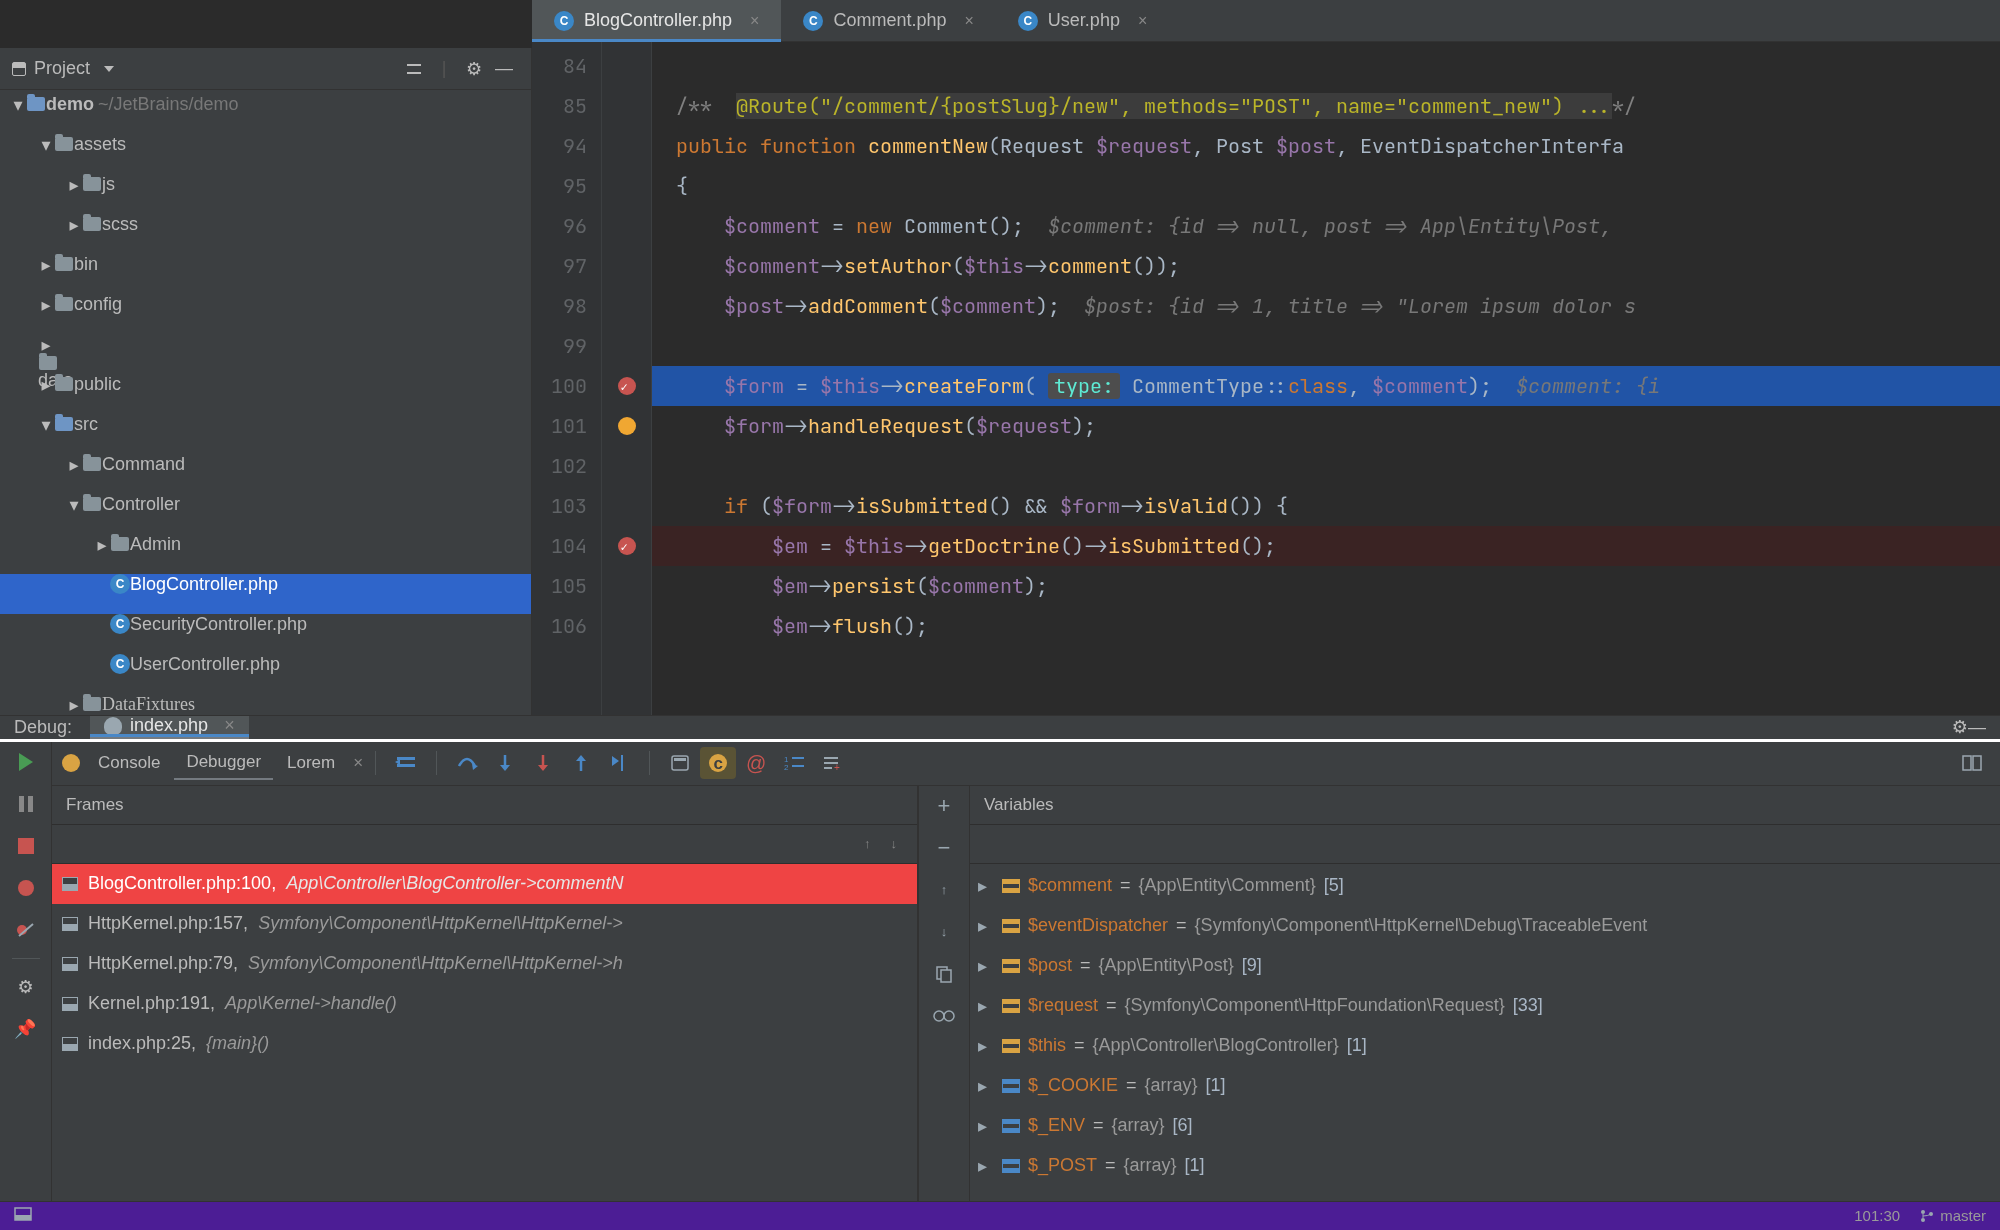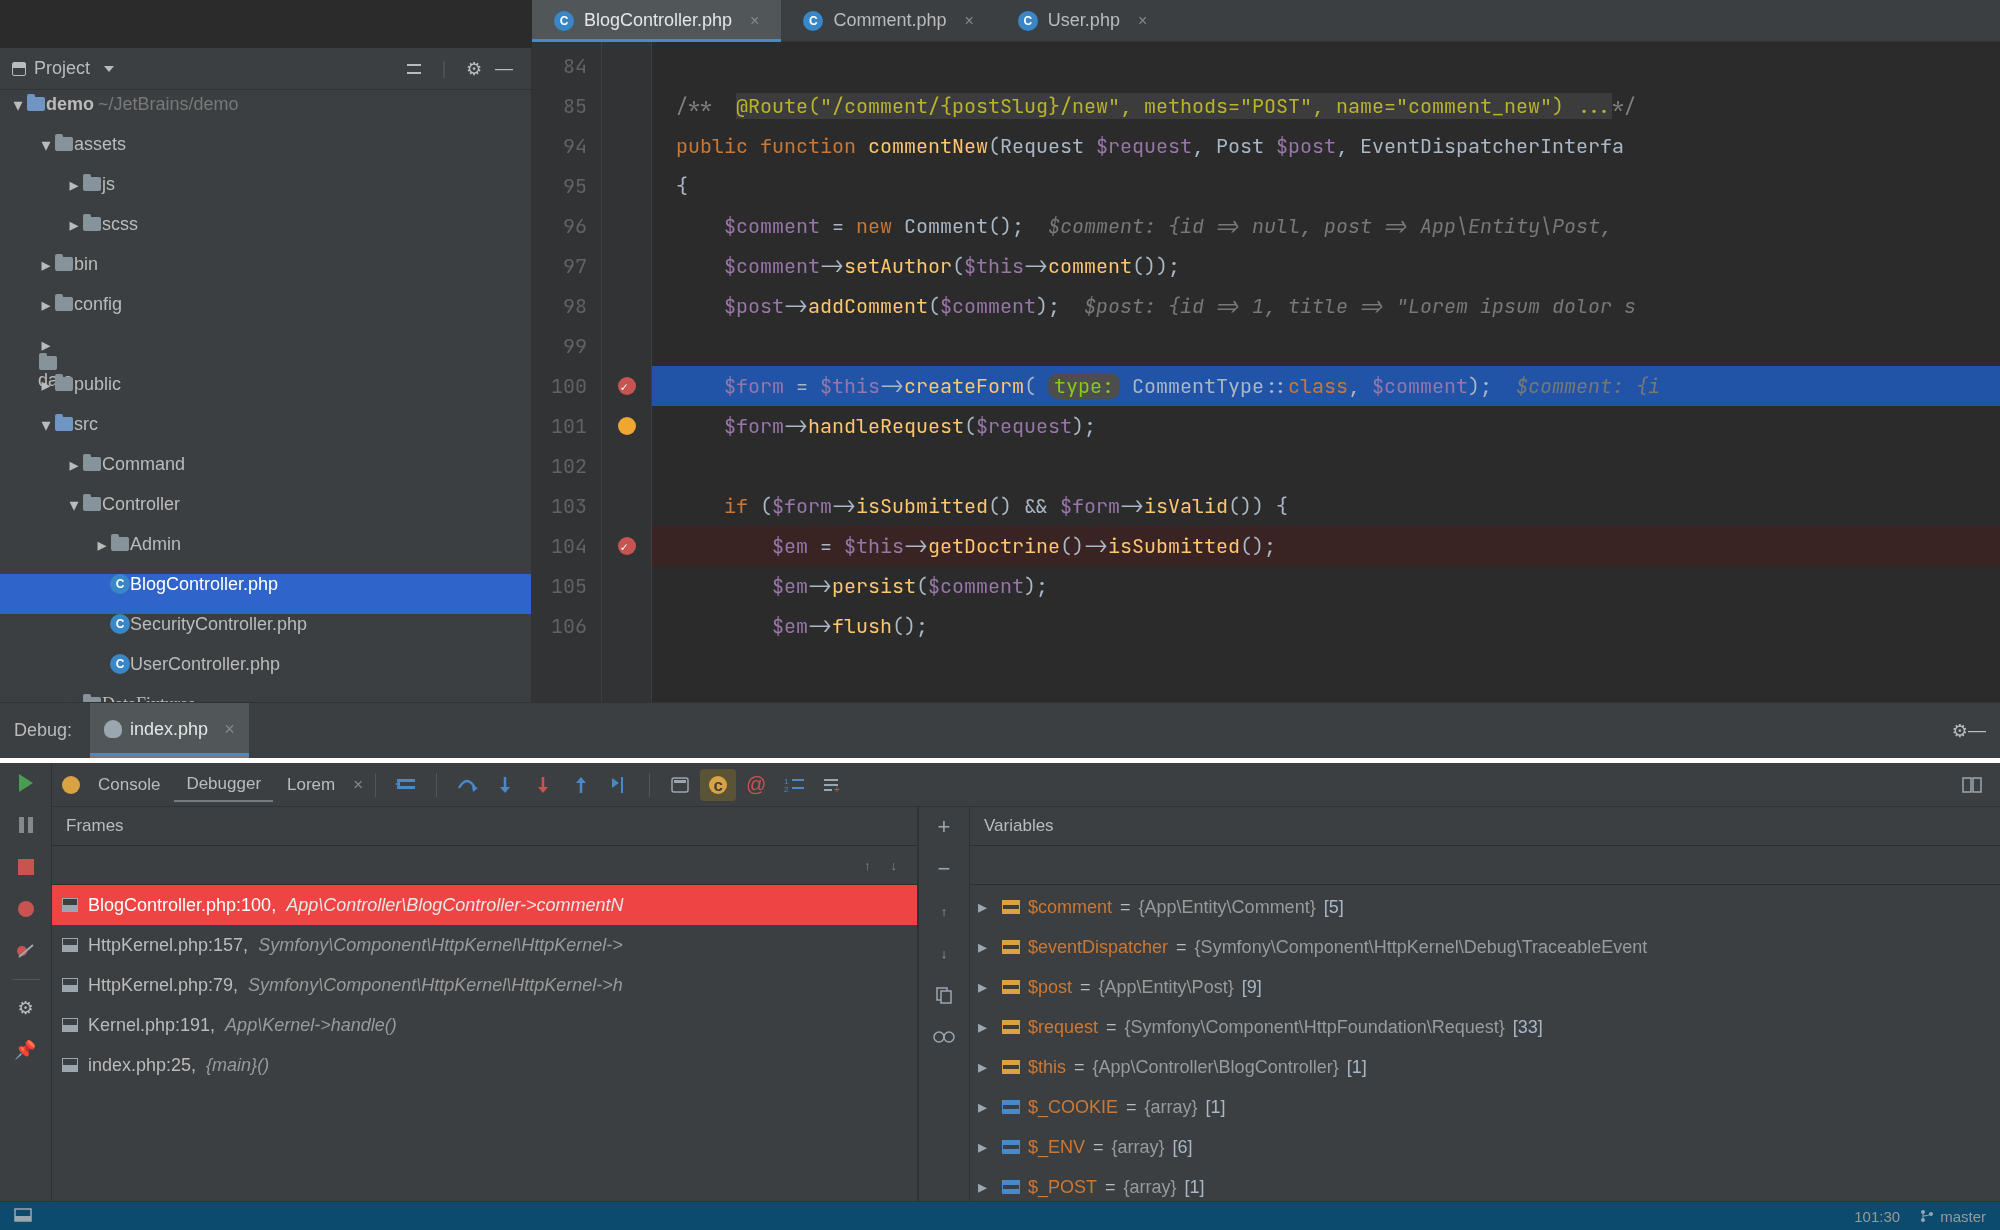--- a/index.html
+++ b/index.html
@@ -63,25 +63,25 @@
 .code-line.hl-exec { background: #2154a6; }
 .code-line.hl-bp { background: #3a2323; }
 .c-comment { color: #808080; }
 .c-kw { color: #cc7832; }
 .c-fn { color: #ffc66d; }
 .c-var { color: #9876aa; }
 .c-class { color: #a9b7c6; }
 .c-paren { color: #a9b7c6; }
 .c-anno { color: #bbb529; background: #3c3c3c; }
 .c-hint { color: #787878; font-style: italic; }
-.c-param { background: #4d4d4d; color: #84cc16; border-radius: 10px; padding: 0 6px; font-style: normal; }
+.c-param { background: #4d4d4d; color: #5eead4; border-radius: 3px; padding: 0 6px; font-style: normal; }
 
 
 .debug { height: 498px; background: #3c3f41; display: flex; flex-direction: column; }
-.debug-header { display: flex; align-items: center; height: 60px; padding: 0 14px; border-bottom: 5px solid #ffffff; font-size: 18px; justify-content: flex-end; }
+.debug-header { display: flex; align-items: center; height: 26px; padding: 0 14px; border-bottom: 3px solid #ffffff; font-size: 18px; justify-content: flex-end; }
 .debug-header .lbl { color: #bbbbbb; margin-right: 18px; }
 .debug-header .tab { padding: 0 14px; height: 100%; display: flex; align-items: center; gap: 8px; }
 .debug-header .tab.active { border-bottom: 3px solid #747a80; }
 .debug-header .spacer { flex: 1; }
 .bug-icon { width: 18px; height: 18px; display: inline-block; background: #9aa7b0; border-radius: 50% 50% 40% 40%; position: relative; }
 
 .debug-body { flex: 1; display: flex; min-height: 0; }
 .debug-left-ctrl { width: 52px; background: #3c3f41; border-right: 1px solid #323232; display: flex; flex-direction: column; align-items: center; padding-top: 6px; gap: 14px; }
 .dbg-btn { width: 28px; height: 28px; display: flex; align-items: center; justify-content: center; cursor: pointer; }
 .tri-play { width: 0; height: 0; border-top: 9px solid transparent; border-bottom: 9px solid transparent; border-left: 14px solid #499c54; }
@@ -119,21 +119,21 @@
 .var-row { height: 40px; display: flex; align-items: center; gap: 8px; padding: 0 8px; cursor: pointer; }
 .var-row .arrow { color: #9aa7b0; width: 16px; }
 .var-row .vicon { width: 18px; height: 14px; display: inline-block; }
 .vicon.obj { background: linear-gradient(#d9a343 33%, transparent 33% 66%, #d9a343 66%); border: 1px solid #d9a343; }
 .vicon.arr { background: linear-gradient(#4a88c7 33%, transparent 33% 66%, #4a88c7 66%); border: 1px solid #4a88c7; }
 .var-row .vname { color: #cc7832; }
 .var-row .vval { color: #9a9a9a; }
 .var-row .vnum { color: #a9b7c6; }
 
 
-.statusbar { height: 30px; background: #0c4a6e; border-top: 1px solid #323232; display: flex; align-items: center; padding: 0 14px; font-size: 15px; color: #9a9a9a; }
+.statusbar { height: 30px; background: #4c1d95; border-top: 1px solid #323232; display: flex; align-items: center; padding: 0 14px; font-size: 15px; color: #9a9a9a; }
 .statusbar .spacer { flex: 1; }
 .statusbar .item { margin-left: 20px; display: flex; align-items: center; gap: 6px; }
 .branch-icon { width: 14px; height: 14px; }
 
 .collapse-icon { display:inline-block; width:14px; height:14px; position:relative;}
 .collapse-icon::before, .collapse-icon::after { content:""; position:absolute; left:0; right:0; height:2px; background:#bbbbbb;}
 .collapse-icon::before{top:2px;} .collapse-icon::after{bottom:2px;}
 </style>
 </head>
 <body>

